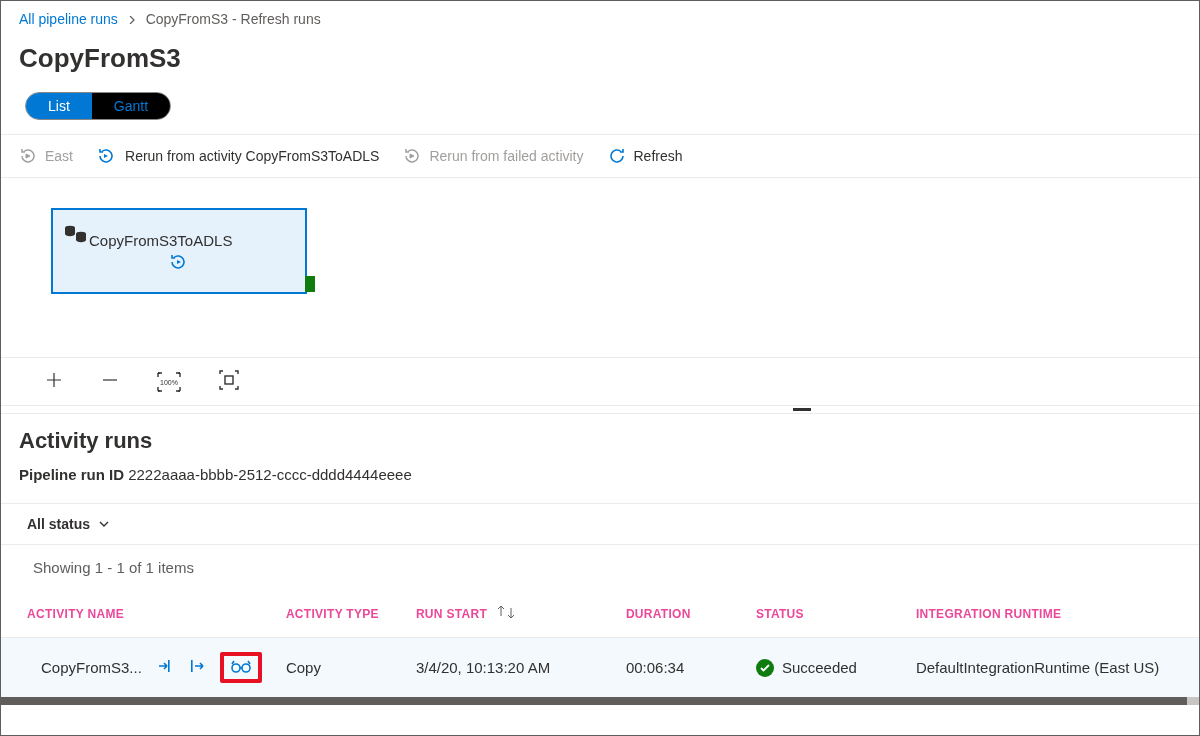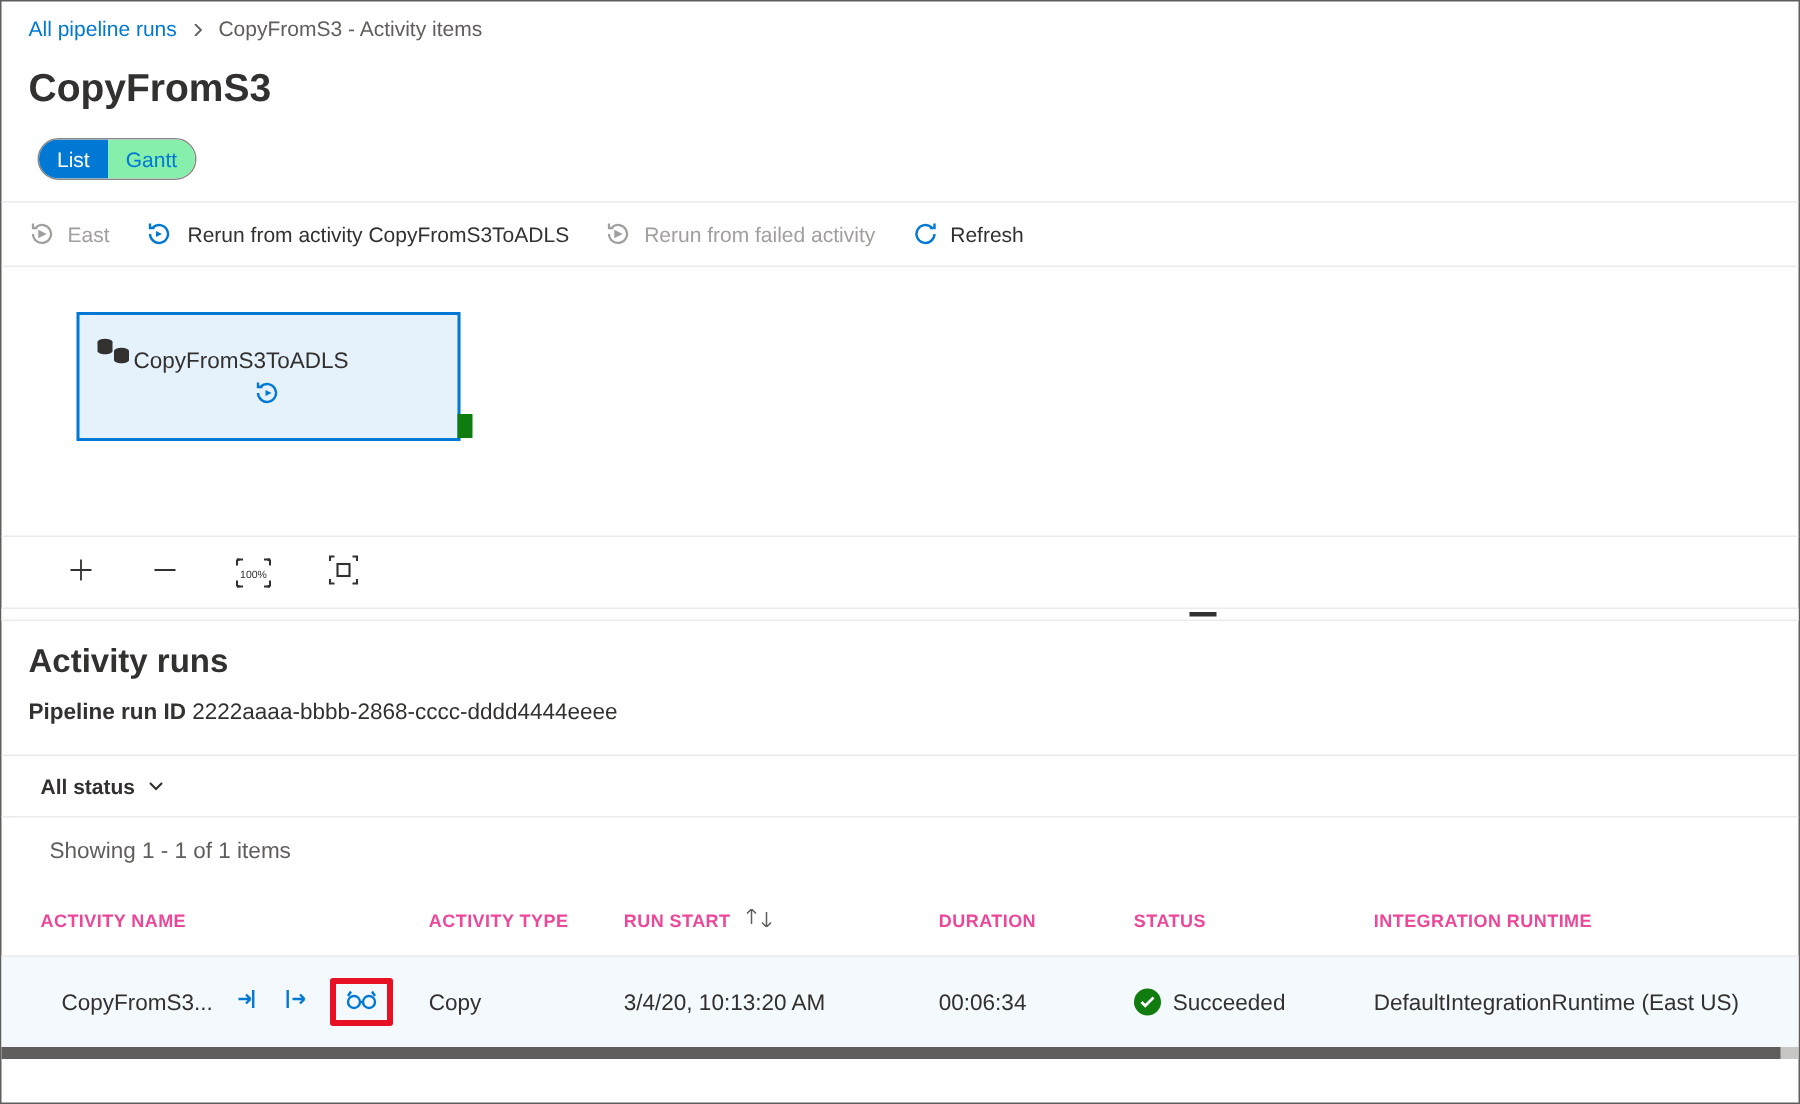--- a/index.html
+++ b/index.html
@@ -13,23 +13,23 @@
   .page { border: 1px solid #605e5c; width: 1200px; height: 736px; position: relative; }
 
   .breadcrumb { padding: 10px 18px; font-size: 14px; }
   .breadcrumb a { color: #0078d4; text-decoration: none; }
   .breadcrumb .sep { color: #605e5c; margin: 0 6px; }
   .breadcrumb .current { color: #605e5c; }
 
   .title { font-size: 26px; font-weight: 600; padding: 6px 18px 18px; }
 
   .view-toggle { display: inline-flex; border: 1px solid #8a8886; border-radius: 999px; margin: 0 0 4px 24px; overflow: hidden; }
-  .view-toggle .seg { padding: 5px 12px; cursor: pointer; font-size: 14px; text-align: right; }
+  .view-toggle .seg { padding: 5px 22px; cursor: pointer; font-size: 14px; text-align: right; }
   .view-toggle .seg.active { background: #0078d4; color: #fff; }
-  .view-toggle .seg.inactive { background: #86efac; color: #0078d4; }
+  .view-toggle .seg.inactive { background: #000000; color: #0078d4; }
 
   .toolbar { border-top: 1px solid #edebe9; border-bottom: 1px solid #edebe9; padding: 12px 18px; display: flex; gap: 24px; align-items: center; margin-top: 10px; }
   .toolbar .tb-item { display: flex; align-items: center; gap: 8px; cursor: pointer; }
   .toolbar .tb-item.disabled { color: #a19f9d; cursor: default; }
   .toolbar .tb-item.disabled svg { stroke: #a19f9d; }
 
   .canvas-area { padding: 30px 18px 10px 50px; border-bottom: 1px solid #edebe9; position: relative; height: 180px; }
 
   .activity-card { width: 256px; border: 2px solid #0078d4; background: #e5f1fb; }
   .activity-card .card-head { background: #0078d4; color: #fff; padding: 6px 10px; display: flex; justify-content: space-between; align-items: center; font-size: 14px; }
@@ -74,21 +74,21 @@
 </head>
 <body>
 
 <div class="page">
 
   <div class="breadcrumb">
     <a href="#">All pipeline runs</a>
     <svg class="sep" width="8" height="8" viewBox="0 0 8 8">
         <path d="M2 0 L6 4 L2 8" stroke="#605e5c" fill="none" stroke-width="1.2"></path>
       </svg>
-    <span class="current">CopyFromS3 - Activity items</span>
+    <span class="current">CopyFromS3 - Refresh runs</span>
   </div>
 
   <div class="title">CopyFromS3</div>
 
   <div class="view-toggle">
     <div class="seg active">List</div>
     <div class="seg inactive">Gantt</div>
   </div>
 
   <div class="toolbar">
@@ -175,21 +175,21 @@
           <rect x="6" y="6" width="8" height="8" stroke="#323130" stroke-width="1.4" fill="none"></rect>
         </svg>
     </span>
   </div>
 
   <div class="drag-handle"></div>
 
   <div class="section-title">Activity runs</div>
   <div class="run-id">
     <span class="label">Pipeline run ID</span>
-    <span>2222aaaa-bbbb-2868-cccc-dddd4444eeee</span>
+    <span>2222aaaa-bbbb-2512-cccc-dddd4444eeee</span>
   </div>
 
   <div class="filter-bar">
     <div class="dd">
       <span>All status</span>
       <svg width="12" height="12" viewBox="0 0 12 12">
           <path d="M2 4l4 4 4-4" stroke="#323130" fill="none" stroke-width="1.4"></path>
         </svg>
     </div>
   </div>

